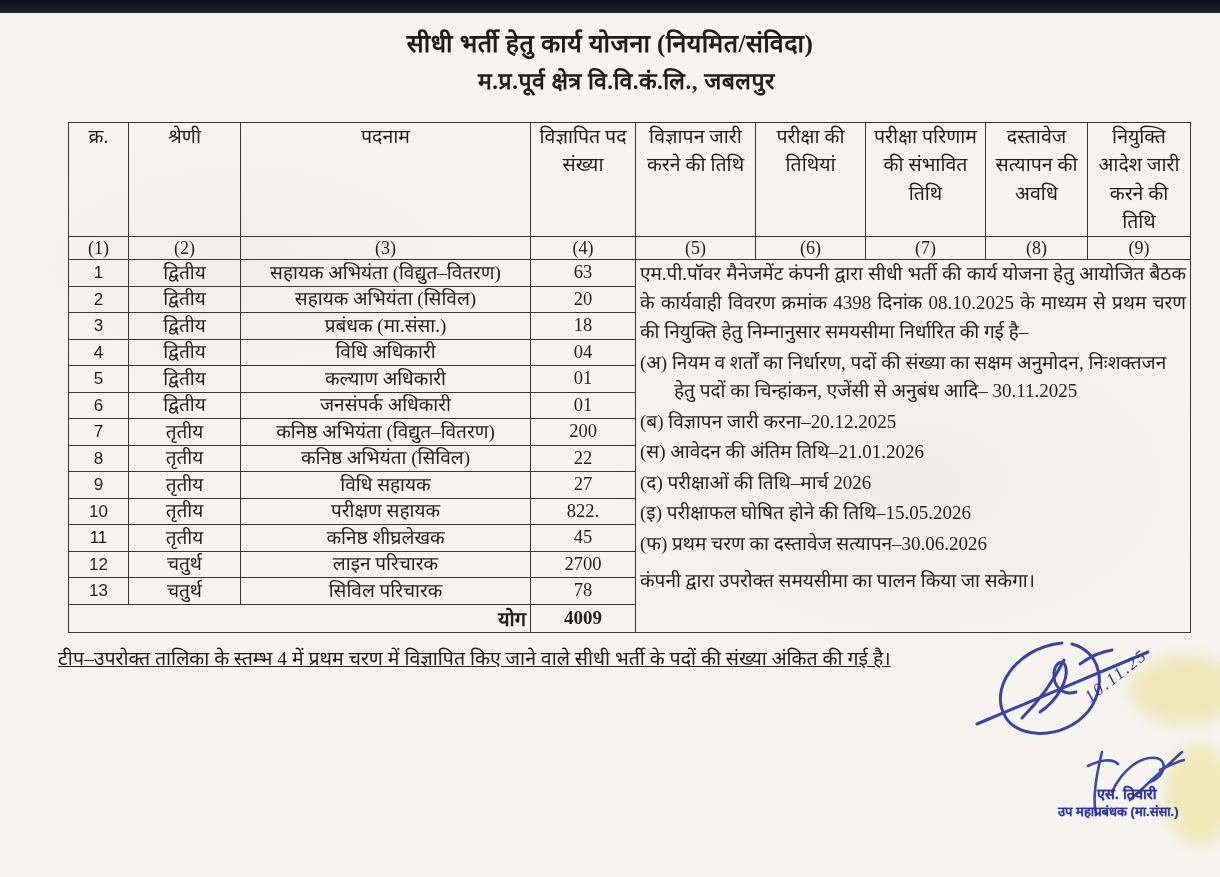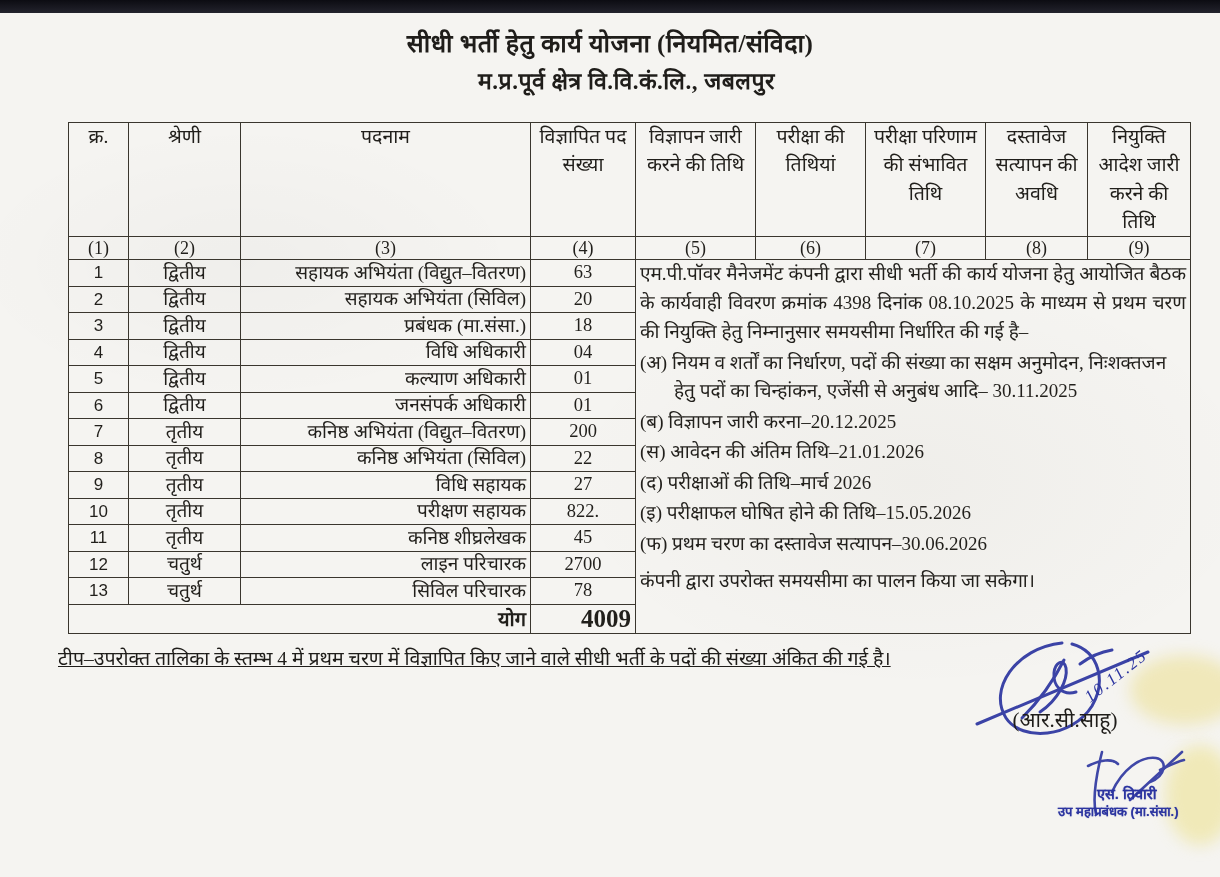--- a/index.html
+++ b/index.html
@@ -35,25 +35,25 @@
     border:1.6px solid #3a362e;
     padding:0 4px;
     font-weight:400;
     overflow:hidden;
   }
   th.hdr{height:104px;vertical-align:top;padding-top:5px;text-align:center;line-height:1.45;font-size:19.5px;}
   td.colnum{height:22px;text-align:center;font-weight:700;font-size:18px;font-family:"Liberation Serif",serif;}
   tr.data td{height:25.5px;line-height:1.15;}
   td.c-sno{text-align:center;font-family:"Liberation Sans",sans-serif;font-size:17px;}
   td.c-cat{text-align:center;}
-  td.c-post{text-align:right;padding-left:9px;}
+  td.c-post{text-align:center;padding-left:9px;}
   td.c-count{text-align:center;font-size:18.5px;}
   tr.total td{height:27px;font-weight:700;}
   td.total-label{text-align:right;padding-right:12px;font-size:20px;}
-  td.total-value{text-align:right;font-size:25px;}
+  td.total-value{text-align:center;font-size:19px;}
 
   td.notes-cell{vertical-align:top;padding:5px 8px 4px 10px;}
   .note-intro{line-height:1.52;text-align:justify;}
   .note-item{line-height:1.5;padding-left:34px;text-indent:-34px;margin-top:2px;}
   .note-closing{line-height:1.5;margin-top:9px;}
 
   .footer-note{
     position:absolute;left:58px;top:646px;width:1030px;
     font-size:19.5px;line-height:1.35;text-decoration:underline;
   }
@@ -232,17 +232,16 @@
     <text x="1090" y="703" transform="rotate(-38 1090 703)" font-size="17" font-style="italic" fill="#2c35a0" font-family="Liberation Serif, serif" letter-spacing="2">10.11.25</text>
     <g stroke="#2c35a0" fill="none" stroke-linecap="round" stroke-width="2.6" opacity="0.9">
       <path d="M1102,752 C1096,776 1092,798 1096,814"></path>
       <path d="M1088,766 C1100,760 1112,758 1118,764"></path>
       <path d="M1112,792 C1122,770 1140,756 1156,758 C1168,760 1166,776 1150,782"></path>
       <path d="M1130,800 L1182,752"></path>
       <path d="M1160,770 C1168,766 1176,762 1184,760"></path>
     </g>
   </svg>
 
-  <div class="sig-name">(आर.सी.साहू)</div>
   <div class="stamp stamp-name">एस. तिवारी</div>
   <div class="stamp stamp-desig">उप महाप्रबंधक (मा.संसा.)</div>
 
 </div>
 
 </body></html>

